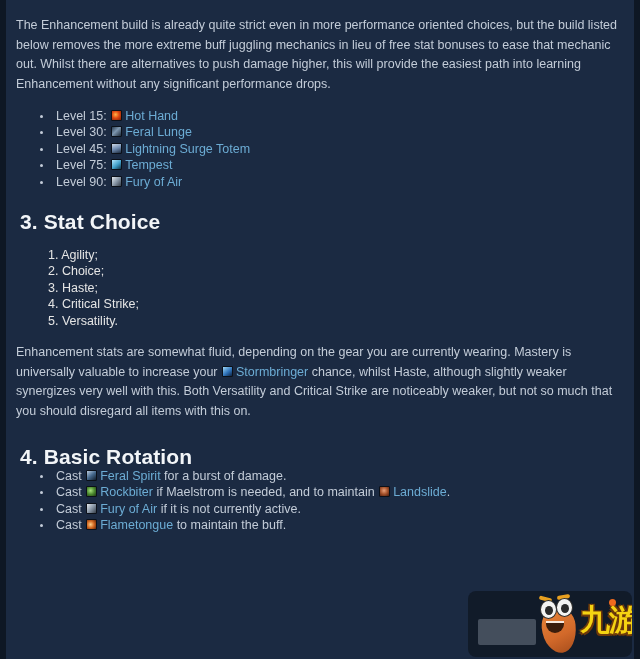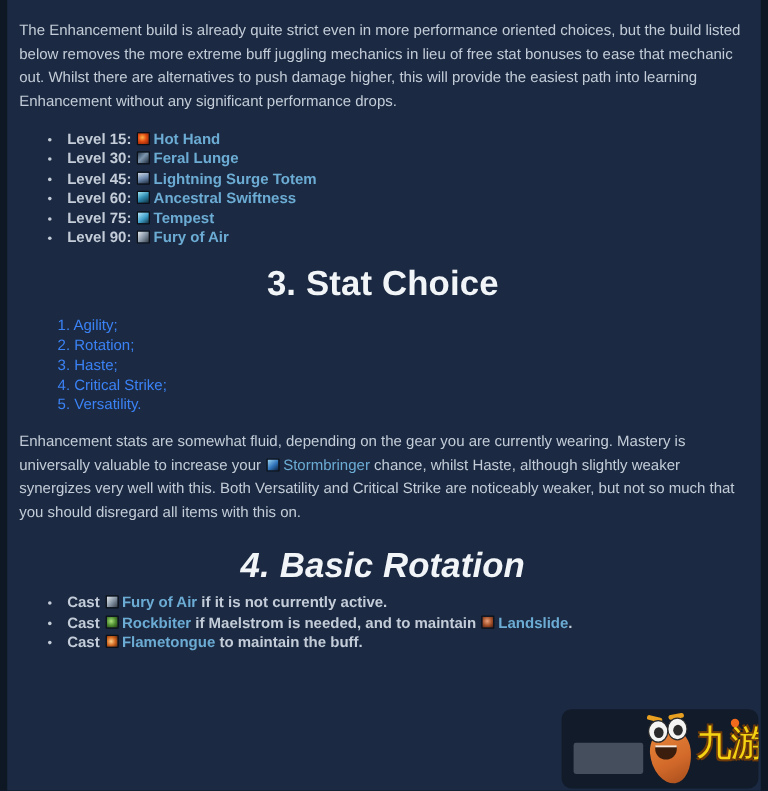--- a/index.html
+++ b/index.html
@@ -29,32 +29,30 @@
     font-size: 12.5px;
     line-height: 19px;
   }
   p.para {
     margin: 0 0 14px 0;
     color: #c3ccd8;
     font-size: 12.5px;
     line-height: 19.5px;
   }
   h2.section-heading {
-    font-size: 29px;
+    font-size: 21px;
     font-weight: bold;
     color: #f2f5f8;
     margin: 22px 0 16px 4px;
     letter-spacing: 0.1px;
-    text-align: center;
   }
   ul.bullets {
     list-style: none;
     margin: 0;
     padding: 0 0 0 22px;
-    font-weight: bold;
   }
   ul.bullets > li {
     position: relative;
     padding-left: 18px;
     margin: 0;
     line-height: 16.4px;
     font-size: 12.5px;
     color: #c3ccd8;
     white-space: nowrap;
   }
@@ -71,21 +69,21 @@
   ol.stats {
     list-style: none;
     margin: 0;
     padding: 0 0 0 32px;
     counter-reset: statnum;
   }
   ol.stats > li {
     counter-increment: statnum;
     line-height: 16.4px;
     font-size: 12.5px;
-    color: #3b82f6;
+    color: #e5e5e5;
   }
   ol.stats > li::before {
     content: counter(statnum) ". ";
   }
   a.wowlink {
     color: #6cacd4;
     text-decoration: none;
   }
   .ico {
     display: inline-block;
@@ -188,21 +186,21 @@
     height: 10px;
     background: #3a1d0c;
     border-radius: 0 0 12px 12px;
     border-top: 2px solid #f7e9dd;
   }
   .wm-text {
     position: absolute;
     left: 112px;
     top: 12px;
     font-size: 30px;
-    font-weight: normal;
+    font-weight: bold;
     color: #f5d312;
     letter-spacing: -1px;
     text-shadow:
       -1.5px -1.5px 0 #6e3a0a,
       1.5px -1.5px 0 #6e3a0a,
       -1.5px  1.5px 0 #6e3a0a,
       1.5px  1.5px 0 #6e3a0a;
     line-height: 34px;
     white-space: nowrap;
     font-family: "DejaVu Sans", sans-serif;
@@ -233,59 +231,60 @@
       </li>
       <li>
         <span>Level 30:</span>
         <span class="ico ico-feral-lunge"></span><a class="wowlink" href="#">Feral Lunge</a><span></span>
       </li>
       <li>
         <span>Level 45:</span>
         <span class="ico ico-lightning-surge"></span><a class="wowlink" href="#">Lightning Surge Totem</a><span></span>
       </li>
       <li>
-        <span>Level 60:</span>
-        <span class="ico ico-ancestral"></span><a class="wowlink" href="#">Ancestral Swiftness</a><span></span>
-      </li>
-      <li>
         <span>Level 75:</span>
         <span class="ico ico-tempest"></span><a class="wowlink" href="#">Tempest</a><span></span>
       </li>
       <li>
         <span>Level 90:</span>
         <span class="ico ico-fury-of-air"></span><a class="wowlink" href="#">Fury of Air</a><span></span>
       </li>
     </ul>
 
     <h2 class="section-heading">3. Stat Choice</h2>
 
 
     <ol class="stats">
       <li>Agility;</li>
-      <li>Rotation;</li>
+      <li>Choice;</li>
       <li>Haste;</li>
       <li>Critical Strike;</li>
       <li>Versatility.</li>
     </ol>
 
     <p class="para" style="margin-top:14px;"><span>Enhancement stats are somewhat fluid, depending on the gear you are currently wearing. Mastery is universally valuable to increase your</span> <span class="ico ico-stormbringer"></span><a class="wowlink" href="#">Stormbringer</a> <span>chance, whilst Haste, although slightly weaker synergizes very well with this. Both Versatility and Critical Strike are noticeably weaker, but not so much that you should disregard all items with this on.</span></p>
 
-    <h2 class="section-heading" style="margin-top:26px; margin-bottom:12px;font-style:italic;">4. Basic Rotation</h2>
+    <h2 class="section-heading" style="margin-top:26px; margin-bottom:2px;">4. Basic Rotation</h2>
 
     <ul class="bullets">
       <li>
         <span>Cast</span>
-        <span class="ico ico-fury-of-air"></span><a class="wowlink" href="#">Fury of Air</a>
-        <span>if it is not currently active.</span>
+        <span class="ico ico-feral-spirit"></span><a class="wowlink" href="#">Feral Spirit</a>
+        <span>for a burst of damage.</span>
       </li>
       <li>
         <span>Cast</span>
         <span class="ico ico-rockbiter"></span><a class="wowlink" href="#">Rockbiter</a>
         <span>if Maelstrom is needed, and to maintain</span>
         <span class="ico ico-landslide"></span><a class="wowlink" href="#">Landslide</a><span>.</span>
+      </li>
+      <li>
+        <span>Cast</span>
+        <span class="ico ico-fury-of-air"></span><a class="wowlink" href="#">Fury of Air</a>
+        <span>if it is not currently active.</span>
       </li>
       <li>
         <span>Cast</span>
         <span class="ico ico-flametongue"></span><a class="wowlink" href="#">Flametongue</a>
         <span>to maintain the buff.</span>
       </li>
 
     </ul>
 
   </div>

